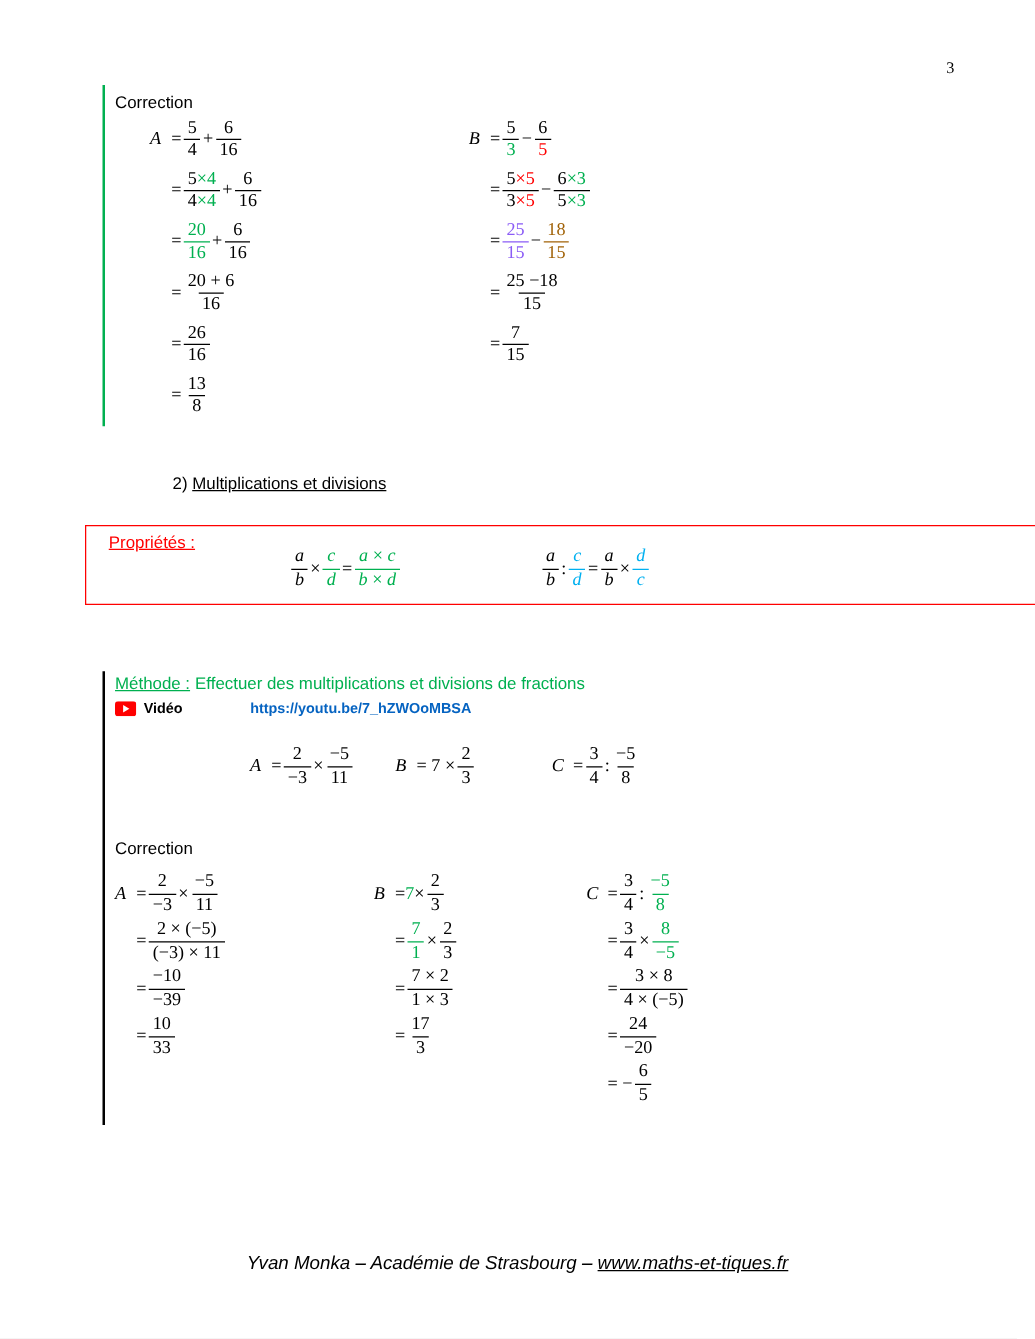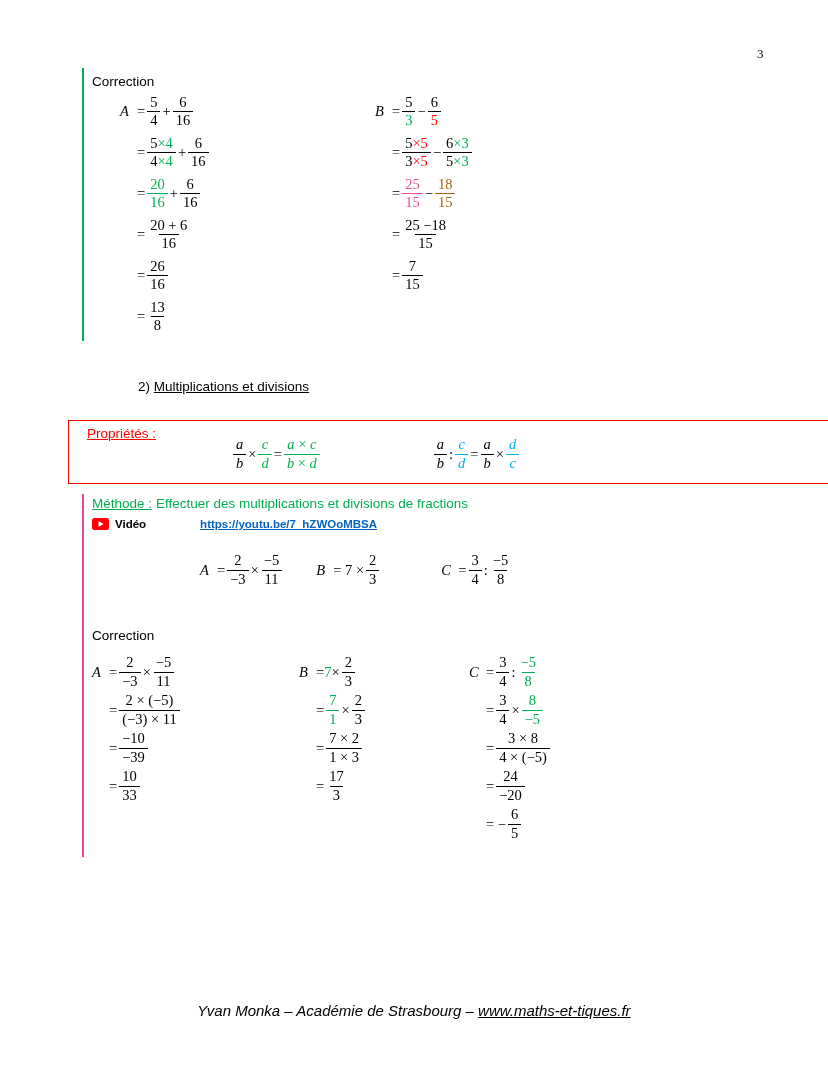--- a/index.html
+++ b/index.html
@@ -32,26 +32,26 @@
   
   .section-heading { position:absolute; left:138px; top:379px; font-size:13.5px; }
 
   
   .props-box { position:absolute; left:68px; top:420px; width:794px; height:64px; border:1px solid #FF0000; background:#fff; }
   .props-label { color:#FF0000; font-size:13.5px; padding:5px 0 0 18px; display:inline-block; }
   .props-row { display:flex; padding-left:162px; gap:110px; margin-top:-6px; }
   .props-row .mline { min-height:36px; }
 
   
-  .methode-block { position:absolute; left:82px; top:494px; width:690px; border-left:2px solid #ec4899; padding:2px 0 14px 8px; }
+  .methode-block { position:absolute; left:82px; top:537px; width:690px; border-left:2px solid #000000; padding:2px 0 14px 8px; }
   .methode-line { font-size:13.5px; color:#00B050; }
   .methode-line .mt { margin-left:4px; }
   .video-row { display:flex; align-items:flex-start; gap:6px; margin-top:7px; font-size:11.5px; font-weight:bold; }
   .yt-icon { display:inline-flex; }
-  .video-link { color:#0563C1; text-decoration:underline; cursor:pointer;padding-left:48px; }
+  .video-link { color:#0563C1; cursor:pointer;padding-left:48px; }
   .instruction { margin-top:21px; font-size:13.5px; }
   .ex-row { display:flex; gap:32px; margin:20px 0 0 108px; }
   .ex-row .mline { min-height:40px; }
   .ex-c { margin-left:28px; }
   .corr2-title { margin-top:38px; }
   .corr2-row { display:flex; margin-top:10px; }
   .colA { width:207px; } .colB { width:170px; }
   .corr2-row .mline { min-height:38px; }
 
   
@@ -157,21 +157,21 @@
             </span>
             <span> − </span>
             <span class="frac">
               <span class="num"><span>6</span><span style="color: rgb(0, 176, 80);">×3</span></span>
               <span class="den"><span>5</span><span style="color: rgb(0, 176, 80);">×3</span></span>
             </span>
           </div>
           <div class="mline">
             <span class="mlhs"></span>
             <span>= </span>
-            <span class="frac" style="color: #ec4899;">
+            <span class="frac" style="color: #8b5cf6;">
               <span class="num"><span>25</span></span>
               <span class="den"><span>15</span></span>
             </span>
             <span> − </span>
             <span class="frac" style="color: #a16207;">
               <span class="num"><span>18</span></span>
               <span class="den"><span>15</span></span>
             </span>
           </div>
           <div class="mline">

